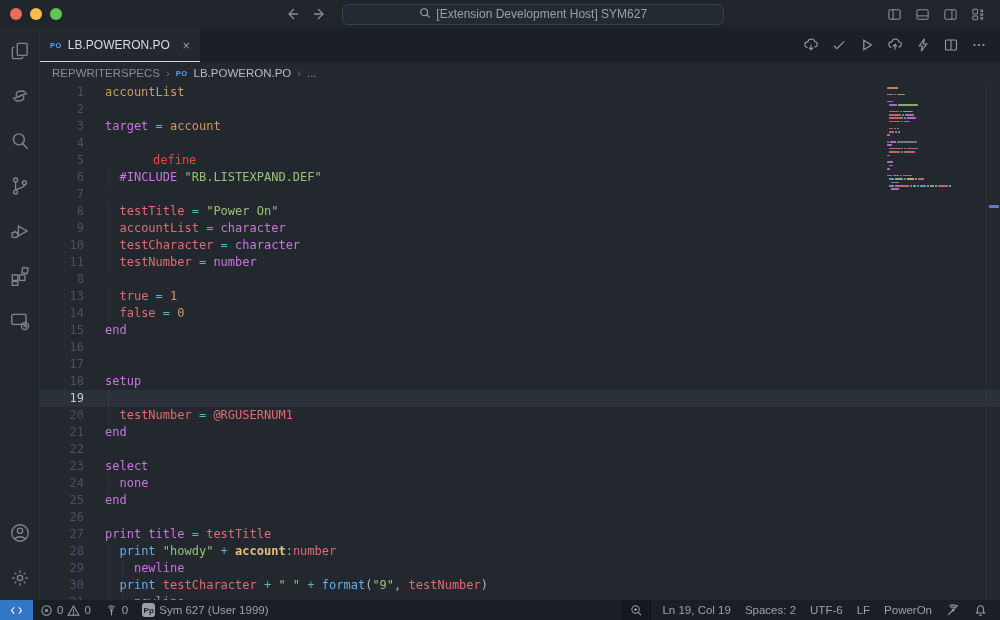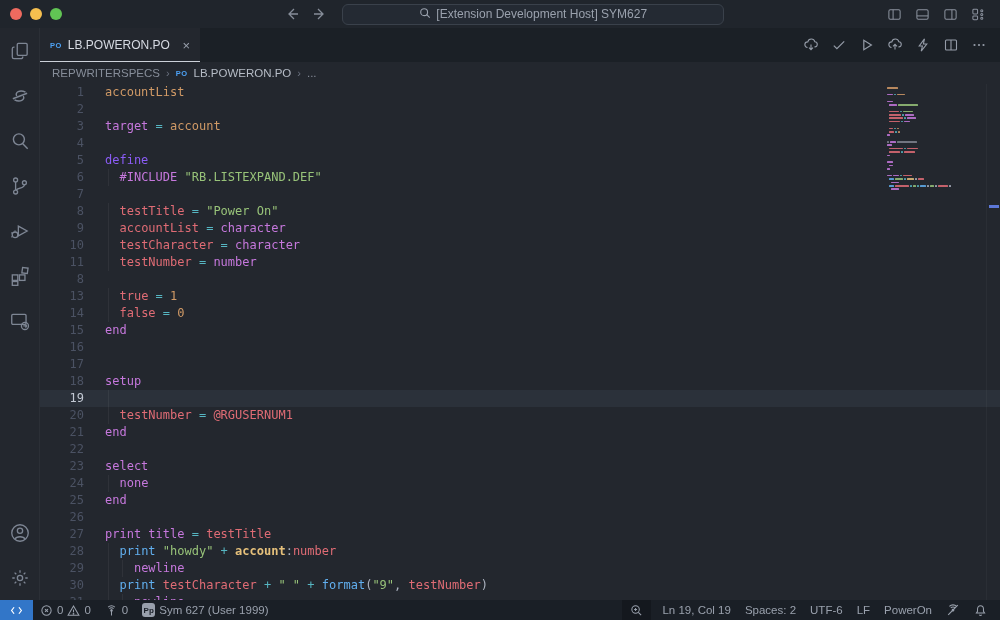--- a/index.html
+++ b/index.html
@@ -262,21 +262,21 @@
       <span class="bc-sep">›</span>
       <span>...</span>
     </div>
 
     <div class="code-area">
       <div>
           <div class="code-line"><span class="ln">1</span><span class="code"><span style="color: rgb(209, 154, 102);">accountList</span></span></div>
           <div class="code-line"><span class="ln">2</span><span class="code"></span></div>
           <div class="code-line"><span class="ln">3</span><span class="code"><span style="color: rgb(198, 120, 221);">target </span><span style="color: rgb(86, 182, 194);">= </span><span style="color: rgb(209, 154, 102);">account</span></span></div>
           <div class="code-line"><span class="ln">4</span><span class="code"></span></div>
-          <div class="code-line"><span class="ln">5</span><span class="code"><span style="color: #8b5cf6;">define</span></span></div>
+          <div class="code-line"><span class="ln">5</span><span class="code"><span style="color: #ef4444; margin-left: 48px;">define</span></span></div>
           <div class="code-line guided"><span class="ln">6</span><span class="code">  <span style="color: rgb(198, 120, 221);">#INCLUDE </span><span style="color: rgb(152, 195, 121);">"RB.LISTEXPAND.DEF"</span></span></div>
           <div class="code-line"><span class="ln">7</span><span class="code"></span></div>
           <div class="code-line guided"><span class="ln">8</span><span class="code">  <span style="color: rgb(224, 108, 117);">testTitle </span><span style="color: rgb(86, 182, 194);">= </span><span style="color: rgb(152, 195, 121);">"Power On"</span></span></div>
           <div class="code-line guided"><span class="ln">9</span><span class="code">  <span style="color: rgb(224, 108, 117);">accountList </span><span style="color: rgb(86, 182, 194);">= </span><span style="color: rgb(198, 120, 221);">character</span></span></div>
           <div class="code-line guided"><span class="ln">10</span><span class="code">  <span style="color: rgb(224, 108, 117);">testCharacter </span><span style="color: rgb(86, 182, 194);">= </span><span style="color: rgb(198, 120, 221);">character</span></span></div>
           <div class="code-line guided"><span class="ln">11</span><span class="code">  <span style="color: rgb(224, 108, 117);">testNumber </span><span style="color: rgb(86, 182, 194);">= </span><span style="color: rgb(198, 120, 221);">number</span></span></div>
           <div class="code-line"><span class="ln">8</span><span class="code"></span></div>
           <div class="code-line guided"><span class="ln">13</span><span class="code">  <span style="color: rgb(224, 108, 117);">true </span><span style="color: rgb(86, 182, 194);">= </span><span style="color: rgb(209, 154, 102);">1</span></span></div>
           <div class="code-line guided"><span class="ln">14</span><span class="code">  <span style="color: rgb(224, 108, 117);">false </span><span style="color: rgb(86, 182, 194);">= </span><span style="color: rgb(209, 154, 102);">0</span></span></div>
           <div class="code-line"><span class="ln">15</span><span class="code"><span style="color: rgb(198, 120, 221);">end</span></span></div>

